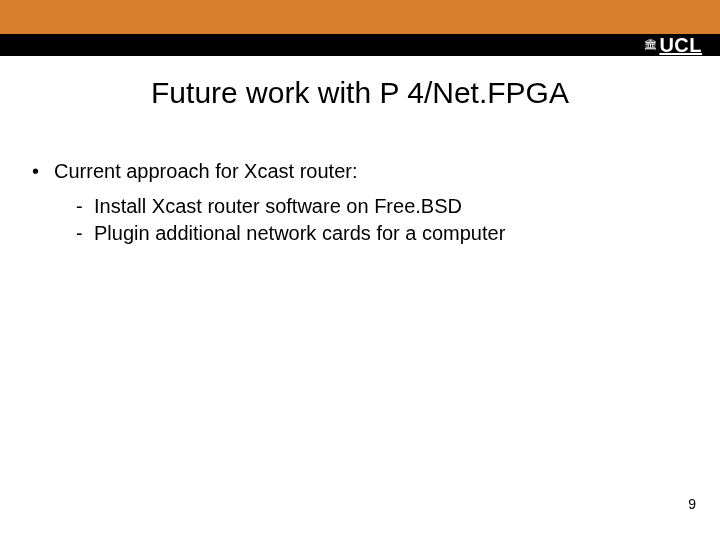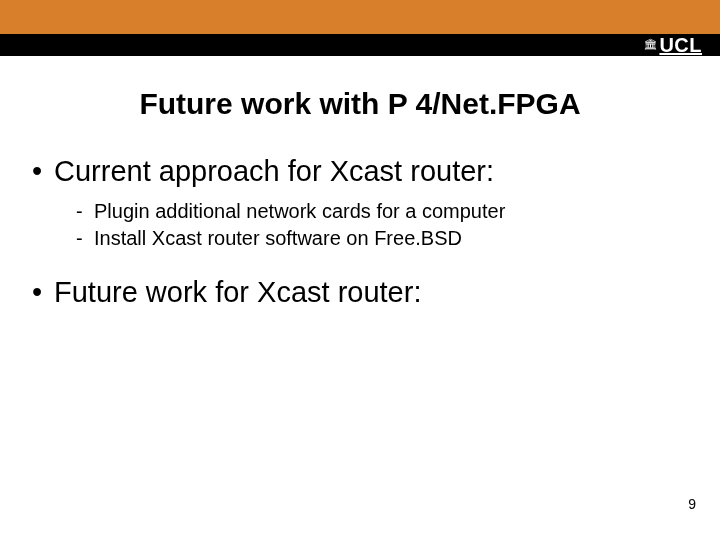--- a/index.html
+++ b/index.html
@@ -3,23 +3,23 @@
 <meta charset="utf-8">
 <style>
   * { margin: 0; padding: 0; box-sizing: border-box; }
   html, body { width: 720px; height: 540px; font-family: Arial, Helvetica, sans-serif; background: #fff; color: #000; }
   .slide { width: 720px; height: 540px; position: relative; }
   .top-bar { width: 100%; height: 56px; background: #d87f2c; position: relative; }
   .black-strip { position: absolute; left: 0; right: 0; top: 34px; height: 22px; background: #000; display: flex; justify-content: flex-end; align-items: center; padding-right: 18px; }
   .ucl-logo { color: #fff; display: flex; align-items: center; gap: 2px; }
   .ucl-dome { font-size: 11px; line-height: 1; position: relative; top: -1px; }
   .ucl-text { font-weight: 900; font-size: 20px; letter-spacing: 0.5px; line-height: 1; text-decoration: underline; }
-  .title { text-align: center; font-size: 30px; font-weight: bold; margin-top: 31px; }
+  .title { text-align: center; font-size: 30px; font-weight: normal; margin-top: 20px; }
   .content { padding: 34px 26px 0 26px; }
-  .bullet-l1 { font-size: 29px; margin-bottom: 10px; padding-left: 28px; position: relative; }
+  .bullet-l1 { font-size: 20px; margin-top: 16px; margin-bottom: 10px; padding-left: 28px; position: relative; }
   .bullet-l1::before { content: "•"; position: absolute; left: 6px; top: 0; }
   .bullet-l2 { font-size: 20px; padding-left: 68px; position: relative; line-height: 1.35; }
   .bullet-l2::before { content: "-"; position: absolute; left: 50px; top: 0; }
   .gap { height: 24px; }
   .page-num { position: absolute; right: 24px; bottom: 28px; font-size: 14px; }
 </style>
 </head>
 <body>
 
 <div class="slide">
@@ -29,22 +29,21 @@
         <span class="ucl-dome">🏛</span>
         <span class="ucl-text">UCL</span>
       </div>
     </div>
   </div>
 
   <div class="title">Future work with P 4/Net.FPGA</div>
 
   <div class="content">
     <div class="bullet-l1">Current approach for Xcast router:</div>
+    <div class="bullet-l2">Install Xcast router software on Free.BSD</div>
     <div class="bullet-l2">Plugin additional network cards for a computer</div>
-    <div class="bullet-l2">Install Xcast router software on Free.BSD</div>
 
     <div class="gap"></div>
 
-    <div class="bullet-l1">Future work for Xcast router:</div>
   </div>
 
   <div class="page-num">9</div>
 </div>
 
 </body></html>

